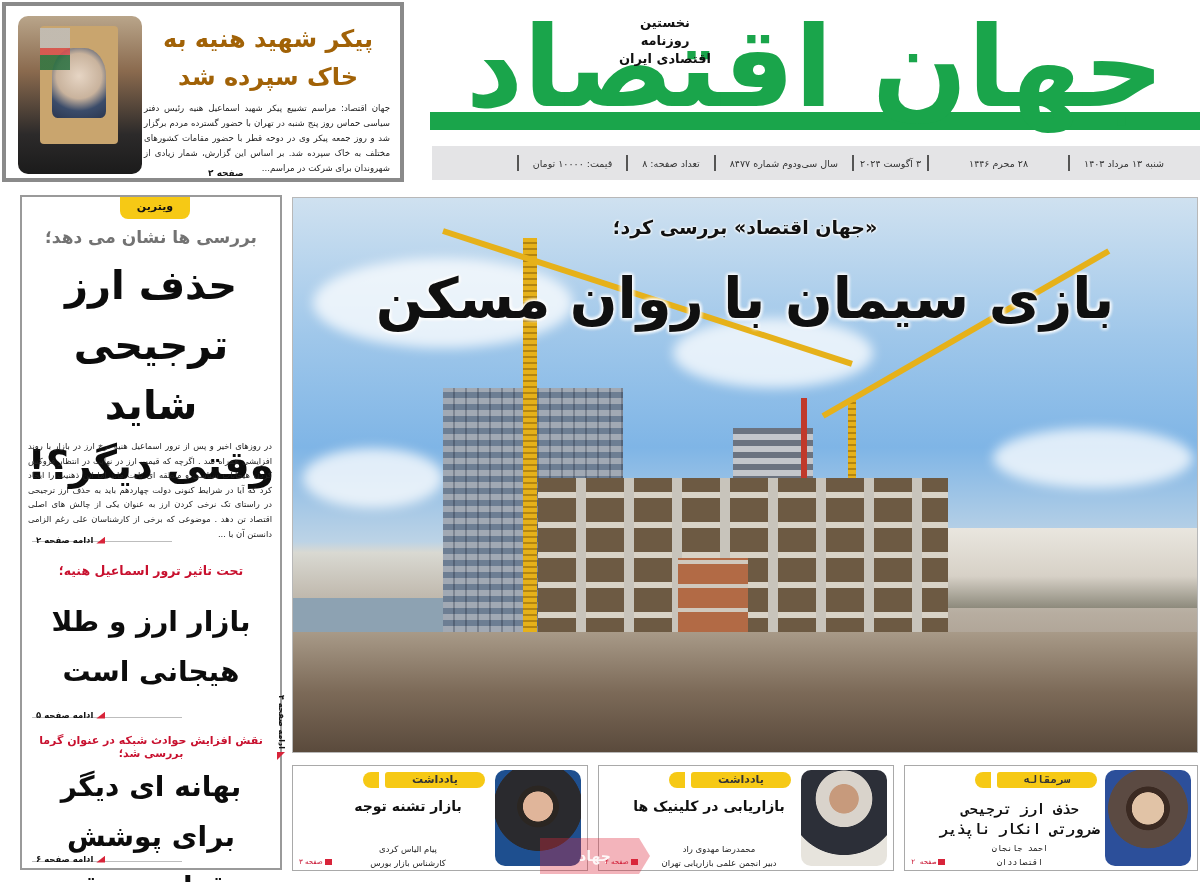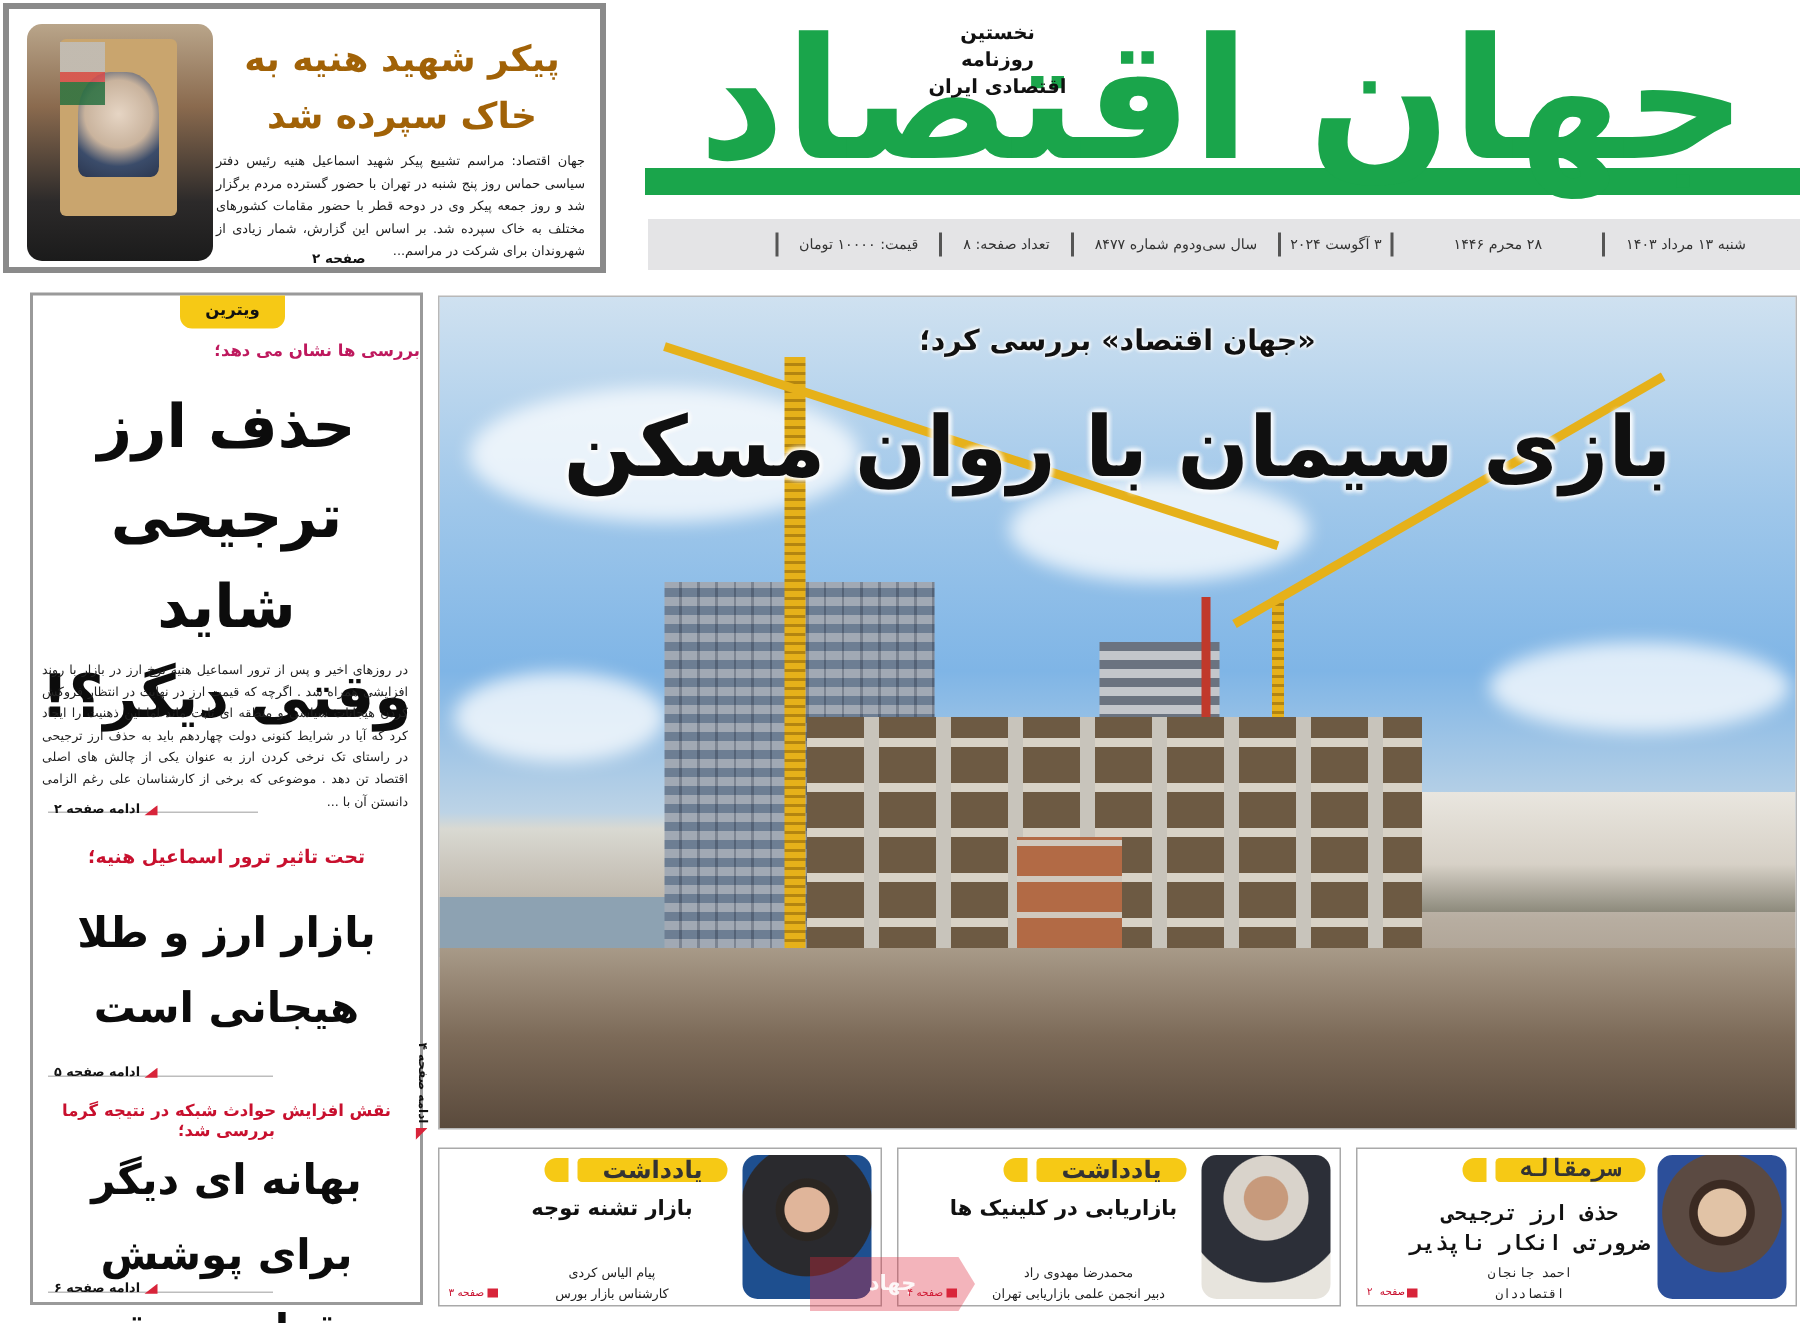--- a/index.html
+++ b/index.html
@@ -72,21 +72,21 @@
     position: absolute; left: 20px; top: 195px; width: 262px; height: 675px;
     border: 2px solid #9a9a9a; background: #fff;
   }
   .tag-yellow {
     position: absolute; left: 98px; top: 0; width: 70px; height: 22px;
     background: #f6c915; border-radius: 0 0 8px 8px; font-size: 11px; font-weight: bold;
     text-align: center; line-height: 20px; color: #111;
   }
   .lc-kicker {
     position: absolute; right: 0; top: 30px; width: 100%;
-    font-size: 11px; font-weight: bold; color: #be185d;
+    text-align: center; font-size: 17px; font-weight: bold; color: #737373;
   }
   .lc-headline {
     position: absolute; right: 0; top: 58px; width: 100%;
     text-align: center; font-size: 40px; font-weight: bold; line-height: 60px; color: #0c0c0c;
   }
   .lc-body {
     position: absolute; right: 8px; top: 242px; width: 244px;
     font-size: 8.4px; line-height: 14.6px; text-align: justify; color: #222;
   }
   .cont {
@@ -166,21 +166,21 @@
   .vertical-cont .flag-icon { display: inline-block; width: 8px; height: 8px; background: #d8243a; clip-path: polygon(0 0, 100% 0, 0 100%); }
 
   
   .box {
     position: absolute; top: 765px; height: 106px; border: 1px solid #a9a9a9; background: #fff;
   }
   .box .portrait {
     position: absolute; right: 6px; top: 4px; width: 86px; height: 96px; border-radius: 10px; overflow: hidden;
   }
   .box .ylabel {
-    position: absolute; top: 6px; height: 16px; font-size: 16px; font-weight: bold; line-height: 16px; text-align: center;
+    position: absolute; top: 6px; height: 16px; font-size: 11px; font-weight: bold; line-height: 16px; text-align: center;
     background: #f6c915; color: #333; border-radius: 3px 8px 8px 3px;
   }
   .box .ytab {
     position: absolute; top: 6px; width: 16px; height: 16px; background: #f6c915; border-radius: 8px 0 0 8px;
   }
   .box .btitle { position: absolute; font-size: 14px; font-weight: bold; text-align: center; color: #111; line-height: 20px; }
   .box .bauthor { position: absolute; font-size: 8.5px; text-align: center; line-height: 14px; color: #222; }
   .box .bpage { position: absolute; left: 6px; bottom: 4px; font-size: 7px; color: #c8102e; display: flex; gap: 2px; align-items: center; }
   .box .bpage .flag-icon { width: 7px; height: 6px; background: #d8243a; }
 
@@ -249,21 +249,21 @@
   <div class="lc-h2" style="top:400px;">
     <div>بازار ارز و طلا</div>
     <div>هیجانی است</div>
   </div>
   <div class="rule" style="left:10px; top:520px; width:150px;"></div>
   <div class="cont" style="left:14px; top:513px;">
     <span class="flag-icon"></span>
     <span>ادامه صفحه ۵</span>
   </div>
 
-  <div class="red-kicker" style="top:537px; font-size:11px;">نقش افزایش حوادث شبکه در نتیجه گرما بررسی شد؛</div>
+  <div class="red-kicker" style="top:537px; font-size:11px;">نقش افزایش حوادث شبکه در عنوان گرما بررسی شد؛</div>
   <div class="lc-h2" style="top:565px;">
     <div>بهانه ای دیگر</div>
     <div>برای پوشش قطعی برق</div>
   </div>
   <div class="rule" style="left:10px; top:664px; width:150px;"></div>
   <div class="cont" style="left:14px; top:657px;">
     <span class="flag-icon"></span>
     <span>ادامه صفحه ۶</span>
   </div>
 </div>

